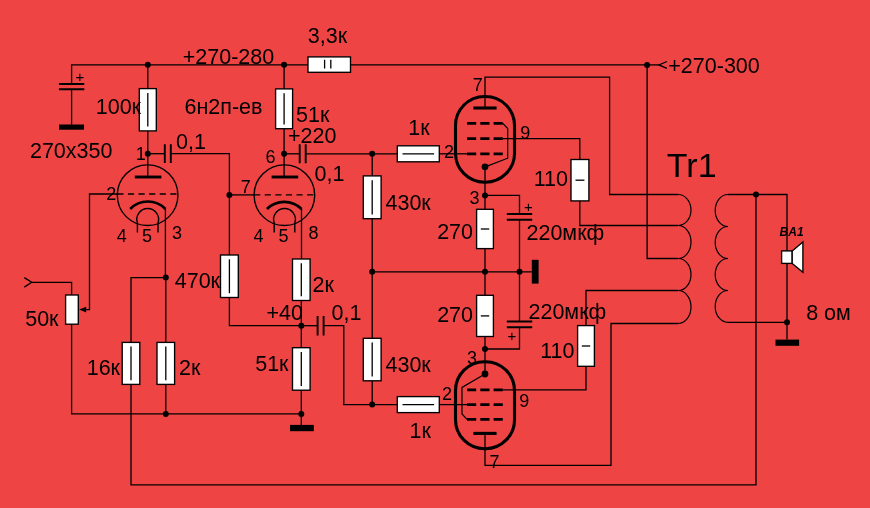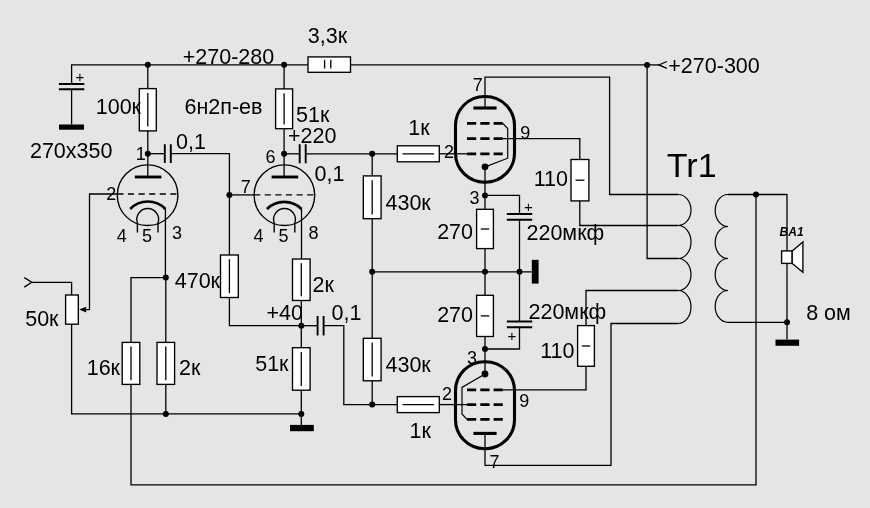--- a/index.html
+++ b/index.html
@@ -1,16 +1,16 @@
 <!DOCTYPE html>
 <html><head>
 <meta charset="utf-8">
 <style>
   html,body{margin:0;padding:0;background:#ffffff;}
-  .stage{width:870px;height:508px;position:relative;background:#e5e5e5;overflow:hidden;}
+  .stage{width:870px;height:508px;position:relative;background:#ef4444;overflow:hidden;}
   svg{display:block;}
   .wire{stroke:#000;stroke-width:1.3;fill:none;}
   .thin{stroke:#000;stroke-width:1.2;fill:none;}
   .comp{stroke:#000;stroke-width:1.35;fill:#fff;}
   .mark{stroke:#000;stroke-width:1.3;fill:none;}
   .plate{stroke:#000;stroke-width:2;fill:none;}
   .vplate{stroke:#000;stroke-width:1.9;fill:none;}
   .dot{fill:#000;stroke:none;}
   .gnd{fill:#000;stroke:none;}
   .tube{stroke:#000;stroke-width:1.4;fill:none;}

